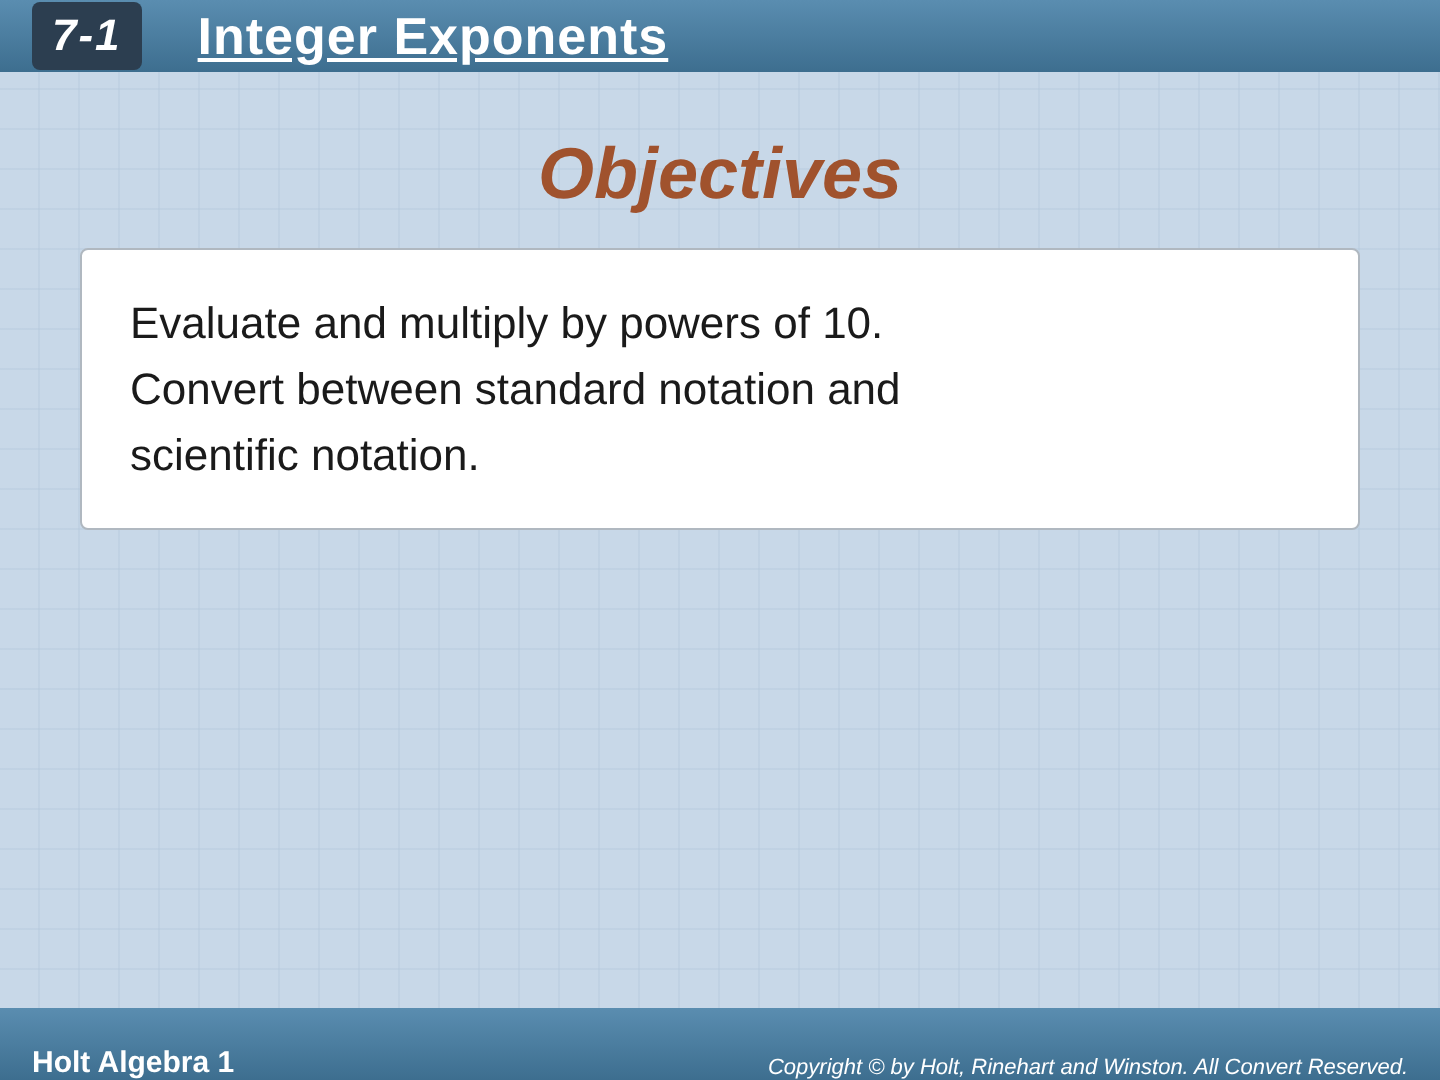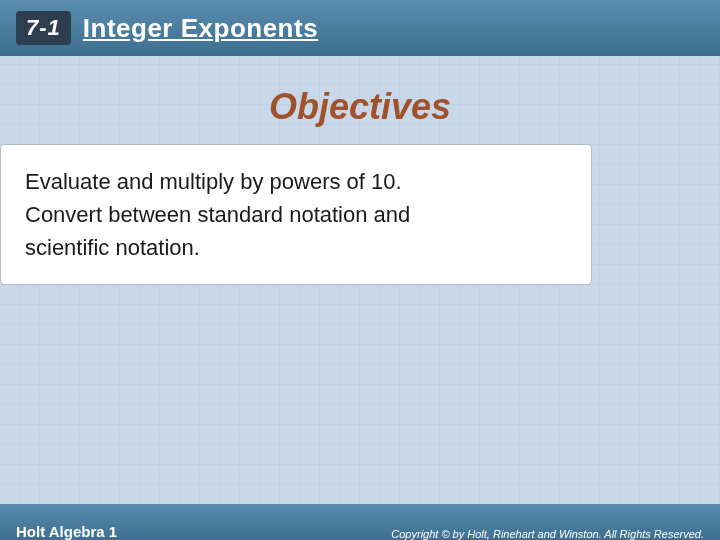--- a/index.html
+++ b/index.html
@@ -14,25 +14,25 @@
       overflow: hidden;
       font-family: Arial, sans-serif;
       background: #ffffff;
       position: relative;
     }
 
     
     .header-bar {
       background: #4a7c9e;
       background: linear-gradient(180deg, #5a8db0 0%, #3d6e8f 100%);
-      height: 56px;
+      height: 36px;
       display: flex;
       align-items: center;
       padding: 0 16px;
-      gap: 12px;
+      gap: 28px;
     }
 
     .lesson-badge {
       background: #2c3e50;
       color: #ffffff;
       font-size: 22px;
       font-weight: bold;
       padding: 4px 10px;
       border-radius: 4px;
       font-style: italic;
@@ -62,39 +62,40 @@
           90deg,
           transparent,
           transparent 19px,
           rgba(180,200,220,0.4) 19px,
           rgba(180,200,220,0.4) 20px
         );
       width: 100%;
       height: 488px;
       display: flex;
       flex-direction: column;
+      align-items: center;
       padding-top: 30px;
       padding-bottom: 32px;
     }
 
     .objectives-title {
       font-size: 36px;
       font-style: italic;
       font-weight: bold;
       color: #a0522d;
       margin-bottom: 16px;
       text-align: center;
     }
 
     .objectives-box {
       background: #ffffff;
       border: 1.5px solid #b0b8c0;
       border-radius: 4px;
       padding: 20px 24px;
-      width: 592px;
+      width: 640px;
       min-height: 120px;
     }
 
     .objectives-text {
       font-size: 22px;
       color: #1a1a1a;
       line-height: 1.5;
     }
 
     
@@ -138,14 +139,14 @@
     <div class="objectives-text">
       <span>Evaluate and multiply by powers of 10.</span><br>
       <span>Convert between standard notation and</span><br>
       <span>scientific notation.</span>
     </div>
   </div>
 </div>
 
 <div class="footer">
   <span class="footer-left">Holt Algebra 1</span>
-  <span class="footer-right">Copyright © by Holt, Rinehart and Winston. All Rights Reserved.</span>
+  <span class="footer-right">Copyright © by Holt, Rinehart and Winston. All Convert Reserved.</span>
 </div>
 
 </body></html>

